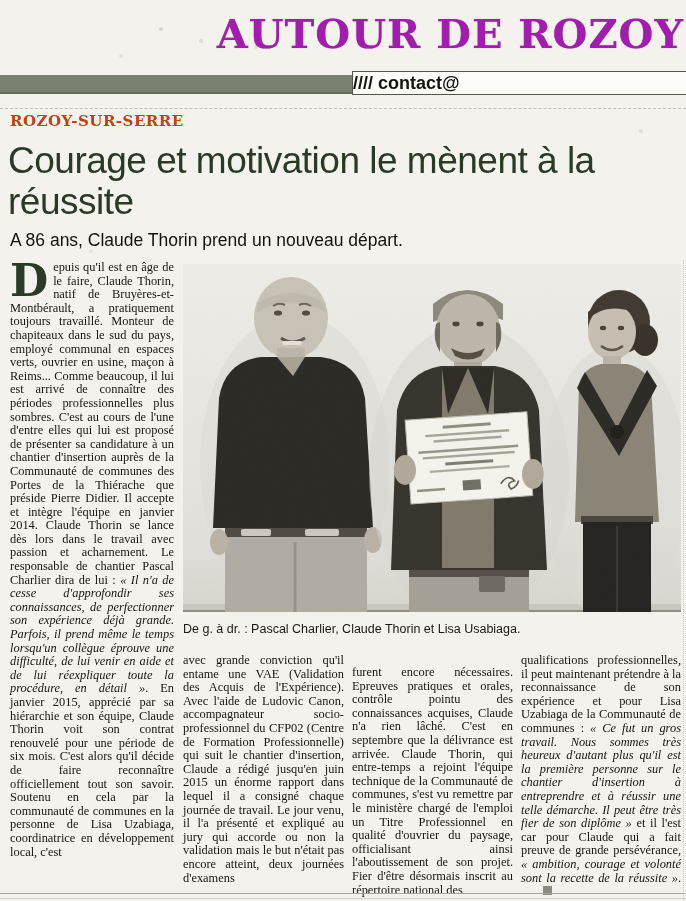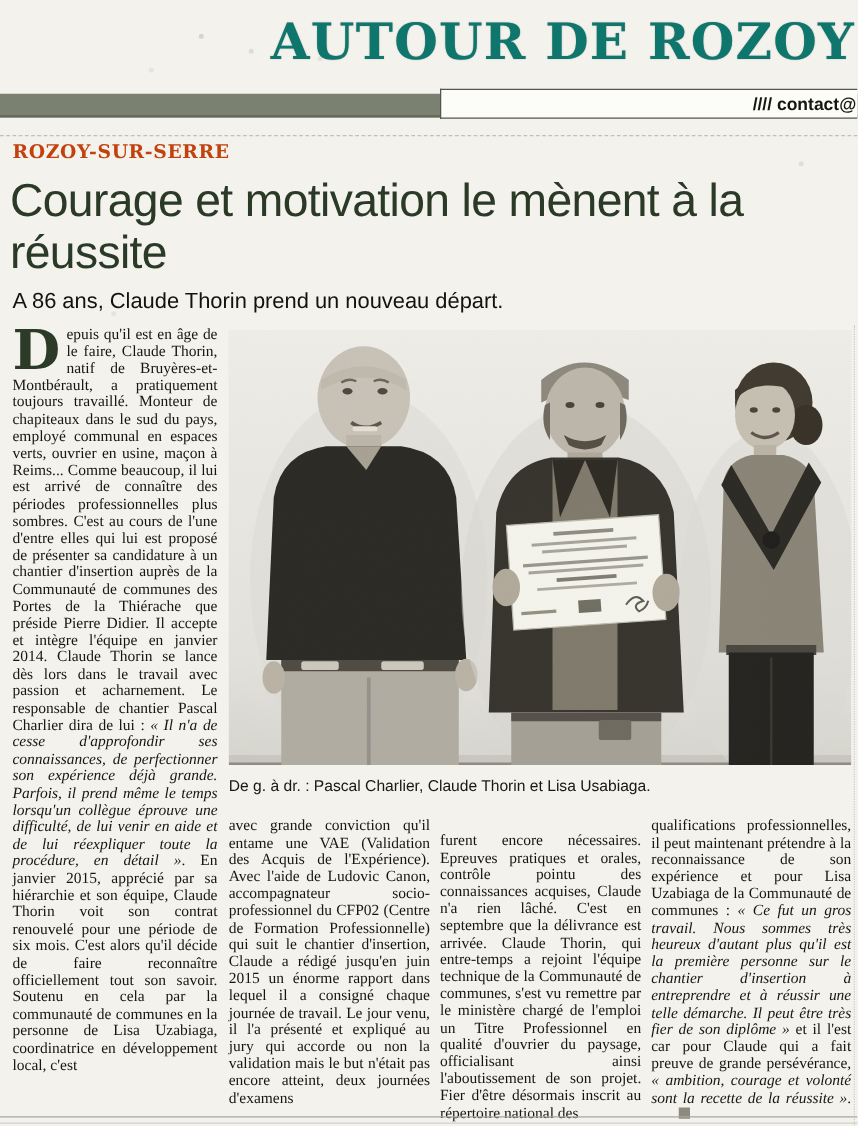--- a/index.html
+++ b/index.html
@@ -11,30 +11,30 @@
   }
   
   .speckles{position:absolute;top:0;left:0;width:2px;height:2px;background:transparent;border-radius:50%;
     box-shadow:160px 28px 0 1px rgba(110,105,92,.22), 200px 40px 0 1px rgba(110,105,92,.16),
                232px 22px 0 1px rgba(110,105,92,.18), 255px 46px 0 1px rgba(110,105,92,.12),
                120px 55px 0 1px rgba(110,105,92,.10), 640px 130px 0 1px rgba(110,105,92,.14),
                90px 250px 0 1px rgba(110,105,92,.10), 660px 540px 0 1px rgba(110,105,92,.12);}
   .masthead{
     position:absolute;top:8px;left:0;right:2px;text-align:right;
     font-family:"DejaVu Serif", serif;font-weight:bold;
-    font-size:40px;line-height:52px;letter-spacing:1px;color:#0f766e;
+    font-size:40px;line-height:52px;letter-spacing:1px;color:#a21caf;
     text-shadow:0 0 1px rgba(56,69,47,.45);
     white-space:nowrap;
   }
   .contact-bar{position:absolute;top:75px;left:0;width:686px;height:17px;background:#7a8170;border-bottom:2px solid #656c5b;}
   .contact-box{
     position:absolute;top:71px;left:352px;right:0;height:22px;background:#fcfcf8;
     border:1px solid #53564b;border-right:none;
-    font-family:"Liberation Sans", sans-serif;font-weight:bold;font-size:14px;
-    line-height:22px;text-align:right;padding-right:1px;color:#16150f;
+    font-family:"Liberation Sans", sans-serif;font-weight:bold;font-size:18px;
+    line-height:22px;padding-right:1px;color:#16150f;
     white-space:nowrap;overflow:hidden;
   }
   .top-rule{position:absolute;top:108px;left:0;width:686px;border-top:1px dashed #c2c0b7;}
   .kicker{
     position:absolute;top:112px;left:10px;
     font-family:"DejaVu Serif", serif;font-weight:bold;
     font-size:15px;letter-spacing:.5px;color:#c2410c;
   }
   .headline{
     position:absolute;top:140px;left:8px;width:600px;

